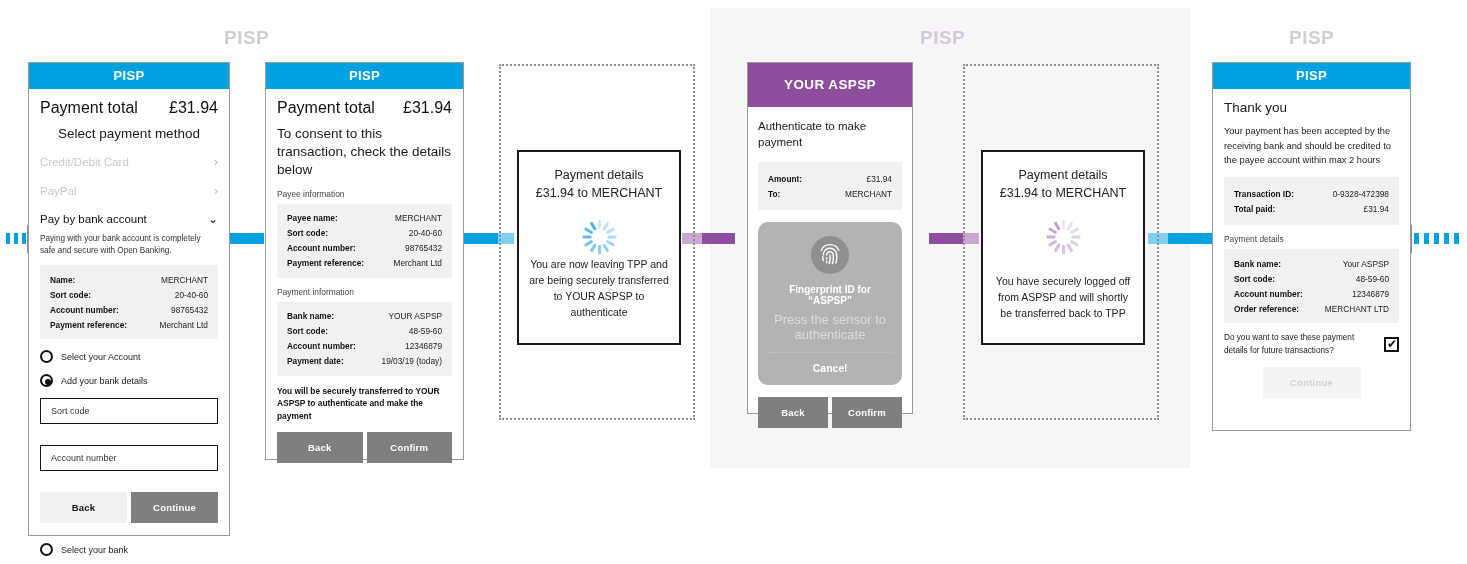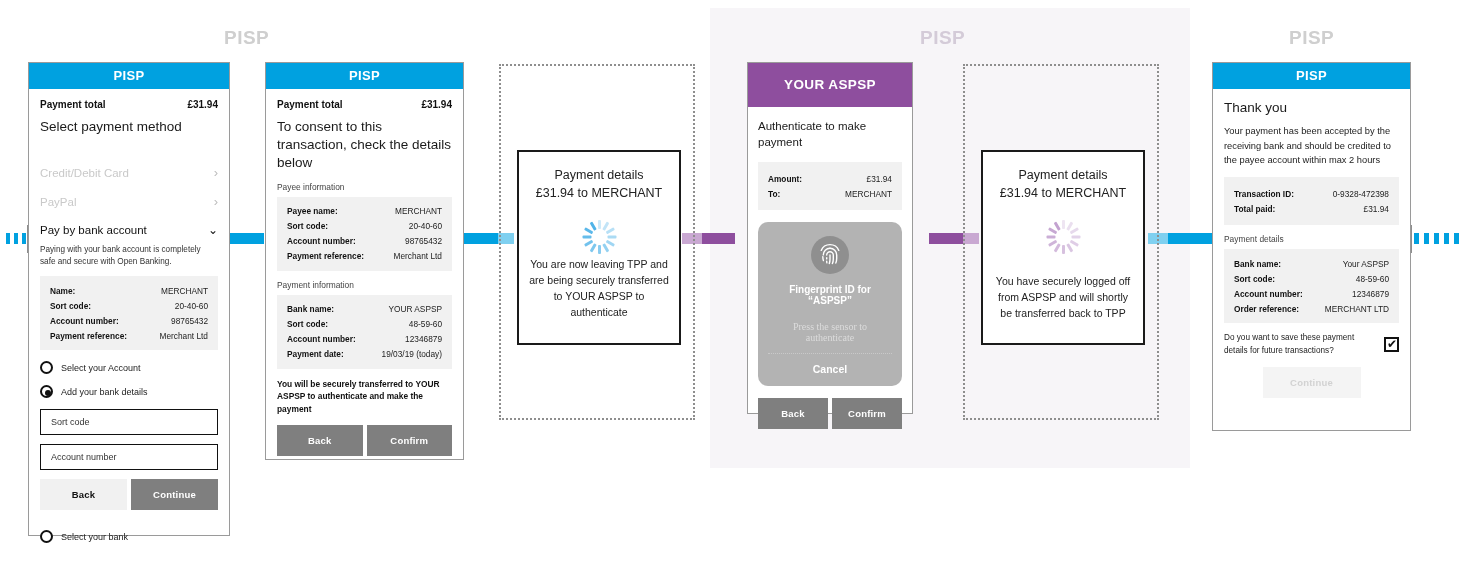--- a/index.html
+++ b/index.html
@@ -75,21 +75,21 @@
   
   .conn { position: absolute; height: 11px; }
   .conn-striped {
     position: absolute; height: 11px;
     background-repeat: repeat-x;
   }
 
   
   .row-total {
     display: flex; justify-content: space-between; align-items: flex-end;
-    font-size: 10px; font-weight: bold; color: #111;
+    font-size: 16px; font-weight: normal; color: #111;
     margin-bottom: 8px;
   }
   .h-big { font-size: 13.5px; color: #1a1a1a; line-height: 1.35; font-weight: normal; }
 
   .method {
     display: flex; justify-content: space-between; align-items: center;
     font-size: 11.5px; color: #111;
     padding: 7px 0 7px 0;
   }
   .method.muted { color: #c9c9c9; }
@@ -116,21 +116,21 @@
   .radio.on::after {
     content: ""; position: absolute; left: 2.5px; top: 2.5px;
     width: 6px; height: 6px; border-radius: 50%; background: #111;
   }
   .radio-label { font-size: 9px; color: #222; }
 
   .field {
     border: 1.6px solid #111; background: #fff;
     height: 26px; line-height: 24px;
     padding: 0 10px; font-size: 9px; color: #333;
-    margin-bottom: 9px;
+    margin-bottom: 21px;
   }
 
   .btn-row { display: flex; gap: 4px; margin-top: 2px; }
   .btn {
     flex: 1; text-align: center;
     font-size: 9.5px; font-weight: bold;
     padding: 10px 0;
     letter-spacing: .2px;
   }
   .btn-light { background: #f1f1f1; color: #111; }
@@ -146,21 +146,21 @@
     display: flex; flex-direction: column; align-items: center;
     margin-top: 12px;
   }
   .fp-circle {
     width: 38px; height: 38px; border-radius: 50%;
     background: #8f8f8f;
     display: flex; align-items: center; justify-content: center;
     margin-bottom: 10px;
   }
   .fp-title { font-size: 10px; font-weight: bold; color: #ffffff; text-align: center; }
-  .fp-sub   { font-size: 10px; color: #dcdcdc; text-align: center; margin-top: 15px; padding-bottom: 10px; font-family: Liberation Serif, serif; }
+  .fp-sub   { font-size: 13px; color: #dcdcdc; text-align: center; margin-top: 6px; padding-bottom: 10px; }
   .fp-divider { width: 100%; border-top: 1px dotted #c9c9c9; }
   .fp-cancel { font-size: 10.5px; font-weight: bold; color: #ffffff; padding: 9px 0 11px 0; }
 
   
   .save-row { display: flex; align-items: center; justify-content: space-between; gap: 10px; margin: 9px 0 10px 0; }
   .save-text { font-size: 8.2px; color: #222; line-height: 1.5; }
   .checkbox {
     width: 15px; height: 15px; border: 2px solid #111; background: #fff;
     flex: 0 0 auto; position: relative;
   }
@@ -203,21 +203,21 @@
   <div style="position:absolute; left:27px; top:225px; width:2px; height:28px; background:#8e8e8e;"></div>
   <div style="position:absolute; left:1410px; top:225px; width:2px; height:28px; background:#8e8e8e;"></div>
 
   <div class="phone" style="left:28px; top:62px; width:202px; height:474px;">
     <div class="phone-head head-pisp">PISP</div>
     <div class="phone-body">
       <div class="row-total">
         <span>Payment total</span>
         <span>£31.94</span>
       </div>
-      <div class="h-big" style="margin-bottom:22px;">Select payment method</div>
+      <div class="h-big" style="margin-bottom:4px;text-align:center;">Select payment method</div>
 
       <div class="method muted">
         <span>Credit/Debit Card</span>
         <span class="chev">›</span>
       </div>
       <div class="method muted">
         <span>PayPal</span>
         <span class="chev">›</span>
       </div>
       <div class="method">

